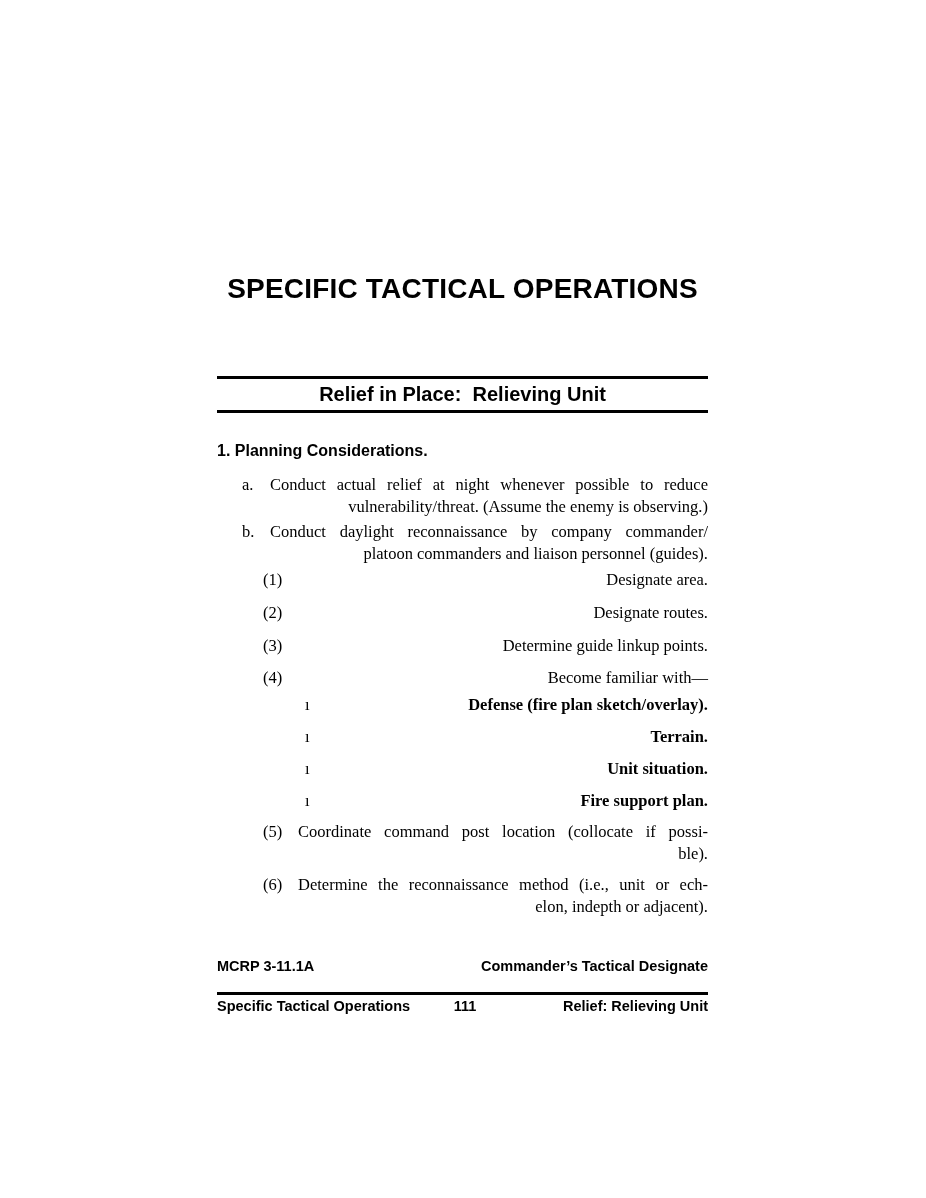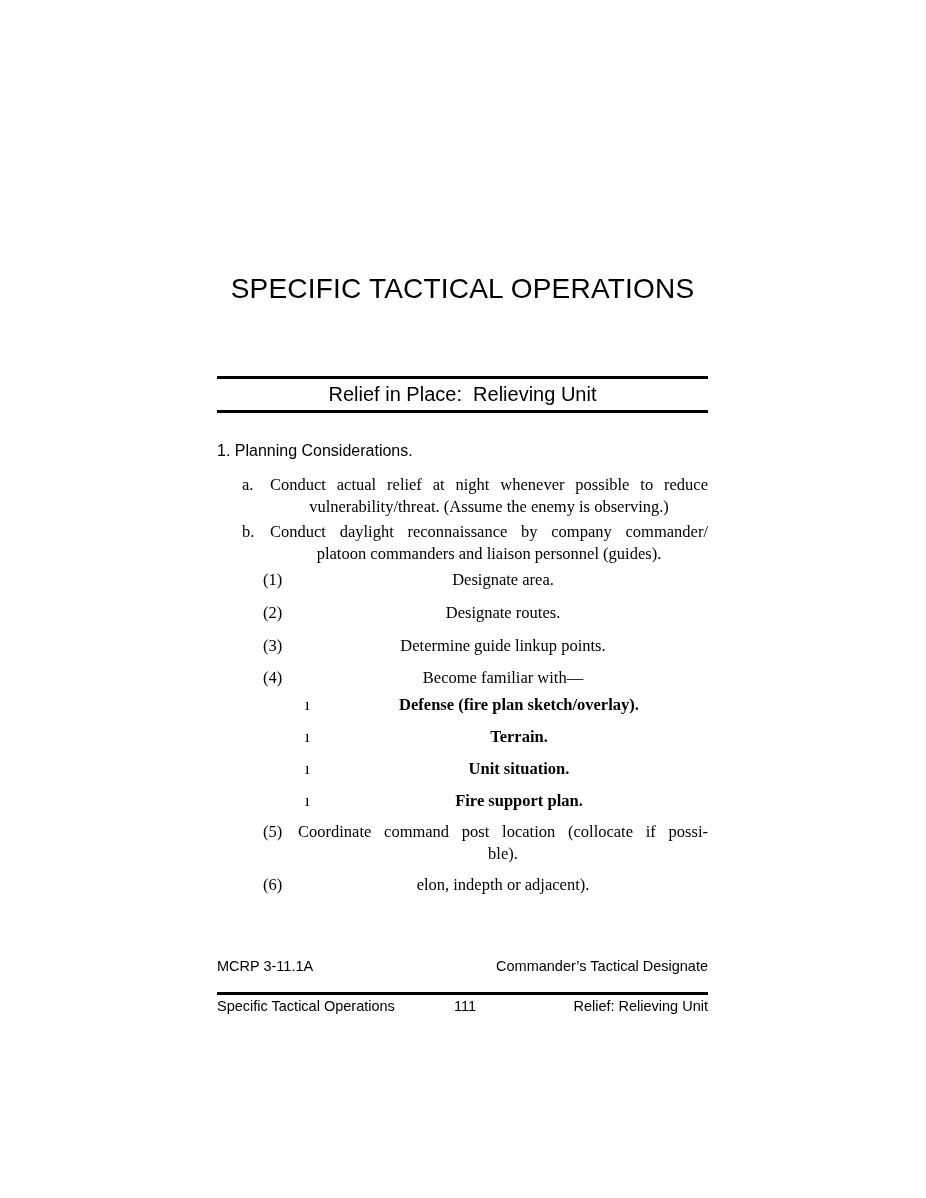--- a/index.html
+++ b/index.html
@@ -1,20 +1,20 @@
 <!DOCTYPE html>
 <html><head>
 <meta charset="utf-8">
 <style>
   html,body { margin:0; padding:0; background:#ffffff; }
   .page {
     position:relative; width:926px; height:1198px;
     background:#ffffff; color:#000; overflow:hidden;
   }
-  .sans { font-family:"Liberation Sans", sans-serif; font-weight:normal; }
+  .sans { font-family:"Liberation Sans", sans-serif; font-weight:bold; }
 
   .title {
     position:absolute; left:217px; top:274px; width:491px;
     text-align:center; font-size:28px; line-height:30px;
     white-space:nowrap; letter-spacing:0.2px;
   }
   .banner {
     position:absolute; left:217px; top:376px; width:491px;
     border-top:3px solid #000; border-bottom:3px solid #000;
     padding:5px 0 6px 0; text-align:center;
@@ -34,21 +34,21 @@
   .row .lbl { flex:none; }
   .lettered { left:242px; }
   .lettered .lbl { width:28px; }
   .lettered .txt { width:438px; }
   .numbered { left:263px; }
   .numbered .lbl { width:35px; }
   .numbered .txt { width:410px; }
   .bullet   { left:305px; }
   .bullet .lbl { width:25px; }
   .bullet .txt { width:378px;font-weight:bold; }
-  .ln { text-align:center; }
+  .ln { text-align:right; }
   .jl { text-align:justify; text-align-last:justify; }
 
   .footer {
     position:absolute; left:217px; top:959px; width:491px;
     font-size:14.5px; line-height:15px;
   }
   .f1 {
     display:flex; justify-content:space-between;
     padding-bottom:18px; border-bottom:3px solid #000;
   }
@@ -144,20 +144,21 @@
     <span class="lbl">(5)</span>
     <div class="txt">
       <div class="ln jl">Coordinate command post location (collocate if possi-</div>
       <div class="ln">ble).</div>
     </div>
   </div>
 
   <div class="row numbered" style="top:874px">
     <span class="lbl">(6)</span>
     <div class="txt">
+      <div class="ln jl">Determine the reconnaissance method (i.e., unit or ech-</div>
       <div class="ln">elon, indepth or adjacent).</div>
     </div>
   </div>
 
   <div class="footer sans">
     <div class="f1">
       <span>MCRP 3-11.1A</span>
       <span>Commander’s Tactical Designate</span>
     </div>
     <div class="f2">

